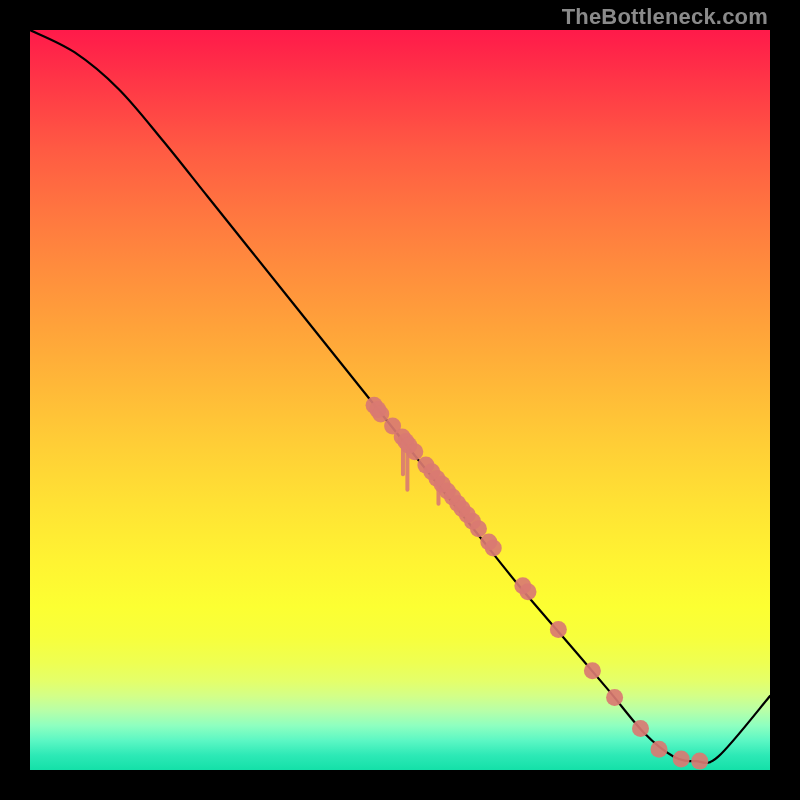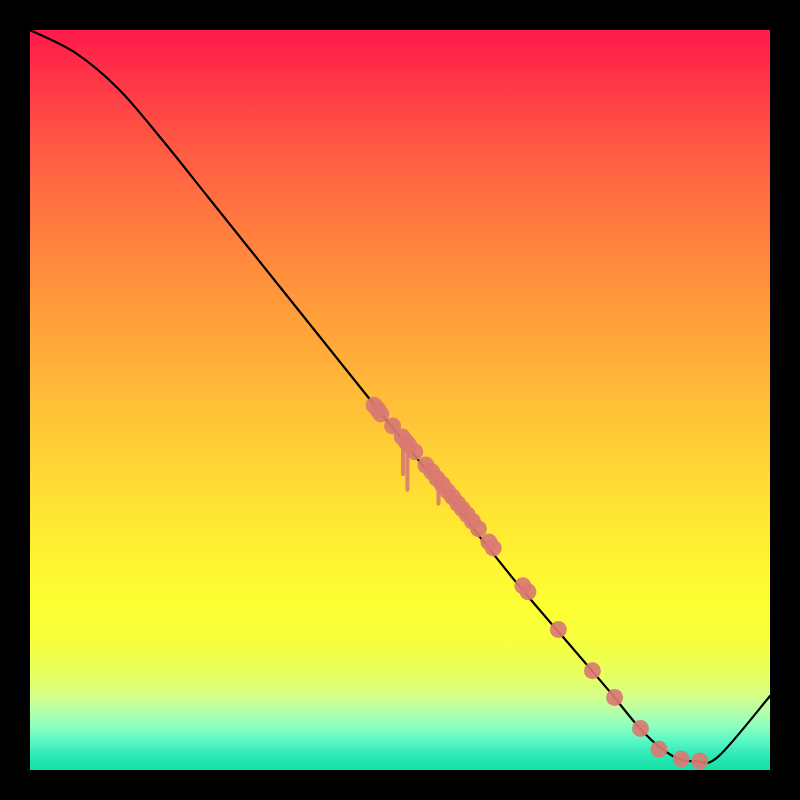--- a/index.html
+++ b/index.html
@@ -59,20 +59,21 @@
     font-size: 22px;
     font-weight: 600;
     color: #8a8a8a;
     letter-spacing: 0.2px;
   }
 </style>
 </head>
 <body>
 
 <div class="frame">
+  <div class="watermark">TheBottleneck.com</div>
   <div class="plot">
     <div class="gradient"></div>
     <svg class="curve" viewBox="0 0 740 740" preserveAspectRatio="none">
       <path id="curve-path" fill="none" stroke="#000" stroke-width="2.2" stroke-linejoin="round" stroke-linecap="round" d="M 0 0 C 7.3999999999999995 3.7000000000000077, 29.6 12.33333333333339, 44.4 22.200000000000045 C 59.199999999999996 32.0666666666667, 74 44.39999999999994, 88.8 59.19999999999993 C 103.6 73.99999999999993, 118.39999999999999 93.11666666666666, 133.2 111 C 148 128.88333333333335, 162.79999999999998 148, 177.6 166.5 C 192.4 185, 207.2 203.5, 222 222 C 236.8 240.5, 251.59999999999997 259, 266.4 277.5 C 281.2 296, 296 314.49999999999994, 310.8 332.99999999999994 C 325.6 351.49999999999994, 340.4 370, 355.2 388.5 C 370 407, 384.8 425.5, 399.6 444 C 414.40000000000003 462.5, 429.2 481, 444 499.5 C 458.8 518, 473.6 537.1166666666667, 488.40000000000003 555 C 503.20000000000005 572.8833333333333, 518 589.5333333333333, 532.8 606.8 C 547.5999999999999 624.0666666666666, 563.6333333333334 642.5666666666667, 577.2 658.6 C 590.7666666666667 674.6333333333333, 603.0999999999999 691.6533333333333, 614.1999999999999 703 C 625.3 714.3466666666667, 635.1666666666666 721.9933333333333, 643.8 726.68 C 652.4333333333333 731.3666666666666, 658.6 731.12, 666 731.12 C 673.4 731.12, 675.8666666666667 737.5333333333333, 688.2 726.68 C 700.5333333333334 715.8266666666666, 731.3666666666667 676.1133333333333, 740 666"></path>
       <g id="drips">
           <rect x="370.96" y="409.96" width="4" height="36.26" rx="2" fill="#d97a72" opacity="0.9"></rect>
           <rect x="375.40000000000003" y="415.14" width="4" height="46.620000000000005" rx="2" fill="#d97a72" opacity="0.9"></rect>
           <rect x="406.48" y="449.92" width="4" height="25.900000000000002" rx="2" fill="#d97a72" opacity="0.9"></rect>
         </g>
       <g id="dots">

